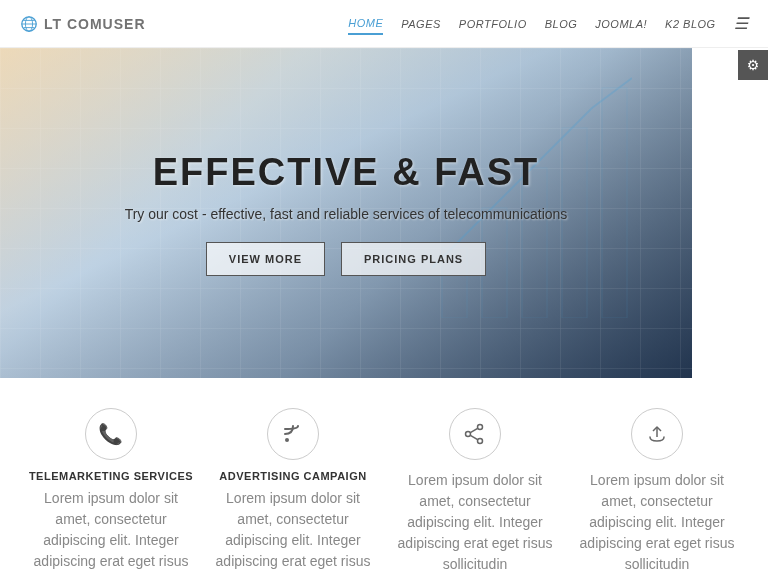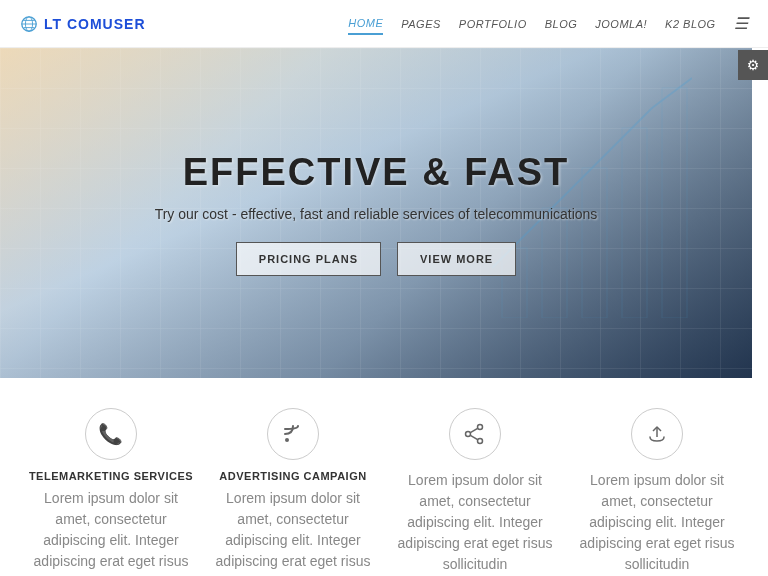--- a/index.html
+++ b/index.html
@@ -16,21 +16,21 @@
       border-bottom: 1px solid #eee;
       position: relative;
       z-index: 10;
     }
     .navbar-logo {
       display: flex;
       align-items: center;
       gap: 6px;
       font-weight: bold;
       font-size: 14px;
-      color: #1d4ed8;
+      color: #737373;
       letter-spacing: 1px;
     }
     .globe-icon {
       width: 18px;
       height: 18px;
     }
     .navbar-nav {
       display: flex;
       align-items: center;
       gap: 18px;
@@ -51,21 +51,21 @@
     }
     .nav-hamburger {
       font-size: 16px;
       color: #555;
       cursor: pointer;
     }
 
     
     .hero {
       position: relative;
-      width: 752px;
+      width: 692px;
       height: 330px;
       overflow: hidden;
       background: linear-gradient(135deg, #e8d5c0 0%, #c5d8e8 30%, #a0b8cc 60%, #2a3a4a 100%);
     }
     
     .hero-bg {
       position: absolute;
       inset: 0;
       background:
         linear-gradient(to bottom right, rgba(240,220,180,0.6) 0%, rgba(180,200,220,0.4) 40%, rgba(30,50,80,0.7) 100%);
@@ -227,22 +227,22 @@
       <rect x="10" y="180" width="25" height="70" fill="none" stroke="#4a9fd4" stroke-width="1" opacity="0.5"></rect>
       <rect x="50" y="140" width="25" height="110" fill="none" stroke="#4a9fd4" stroke-width="1" opacity="0.5"></rect>
       <rect x="90" y="100" width="25" height="150" fill="none" stroke="#4a9fd4" stroke-width="1" opacity="0.5"></rect>
       <rect x="130" y="60" width="25" height="190" fill="none" stroke="#4a9fd4" stroke-width="1" opacity="0.5"></rect>
       <rect x="170" y="20" width="25" height="230" fill="none" stroke="#4a9fd4" stroke-width="1" opacity="0.5"></rect>
     </svg>
     <div class="hero-content">
       <h1 class="hero-title">EFFECTIVE &amp; FAST</h1>
       <p class="hero-subtitle">Try our cost - effective, fast and reliable services of telecommunications</p>
       <div class="hero-buttons">
+        <button class="btn-outline">VIEW MORE</button>
         <button class="btn-outline">PRICING PLANS</button>
-        <button class="btn-outline">VIEW MORE</button>
       </div>
     </div>
   </section>
 
   <section class="features">
     <div class="feature-item">
       <div class="feature-icon-circle">📞</div>
       <div class="feature-title">TELEMARKETING SERVICES</div>
       <div class="feature-desc">Lorem ipsum dolor sit amet, consectetur adipiscing elit. Integer adipiscing erat eget risus sollicitudin</div>
     </div>

